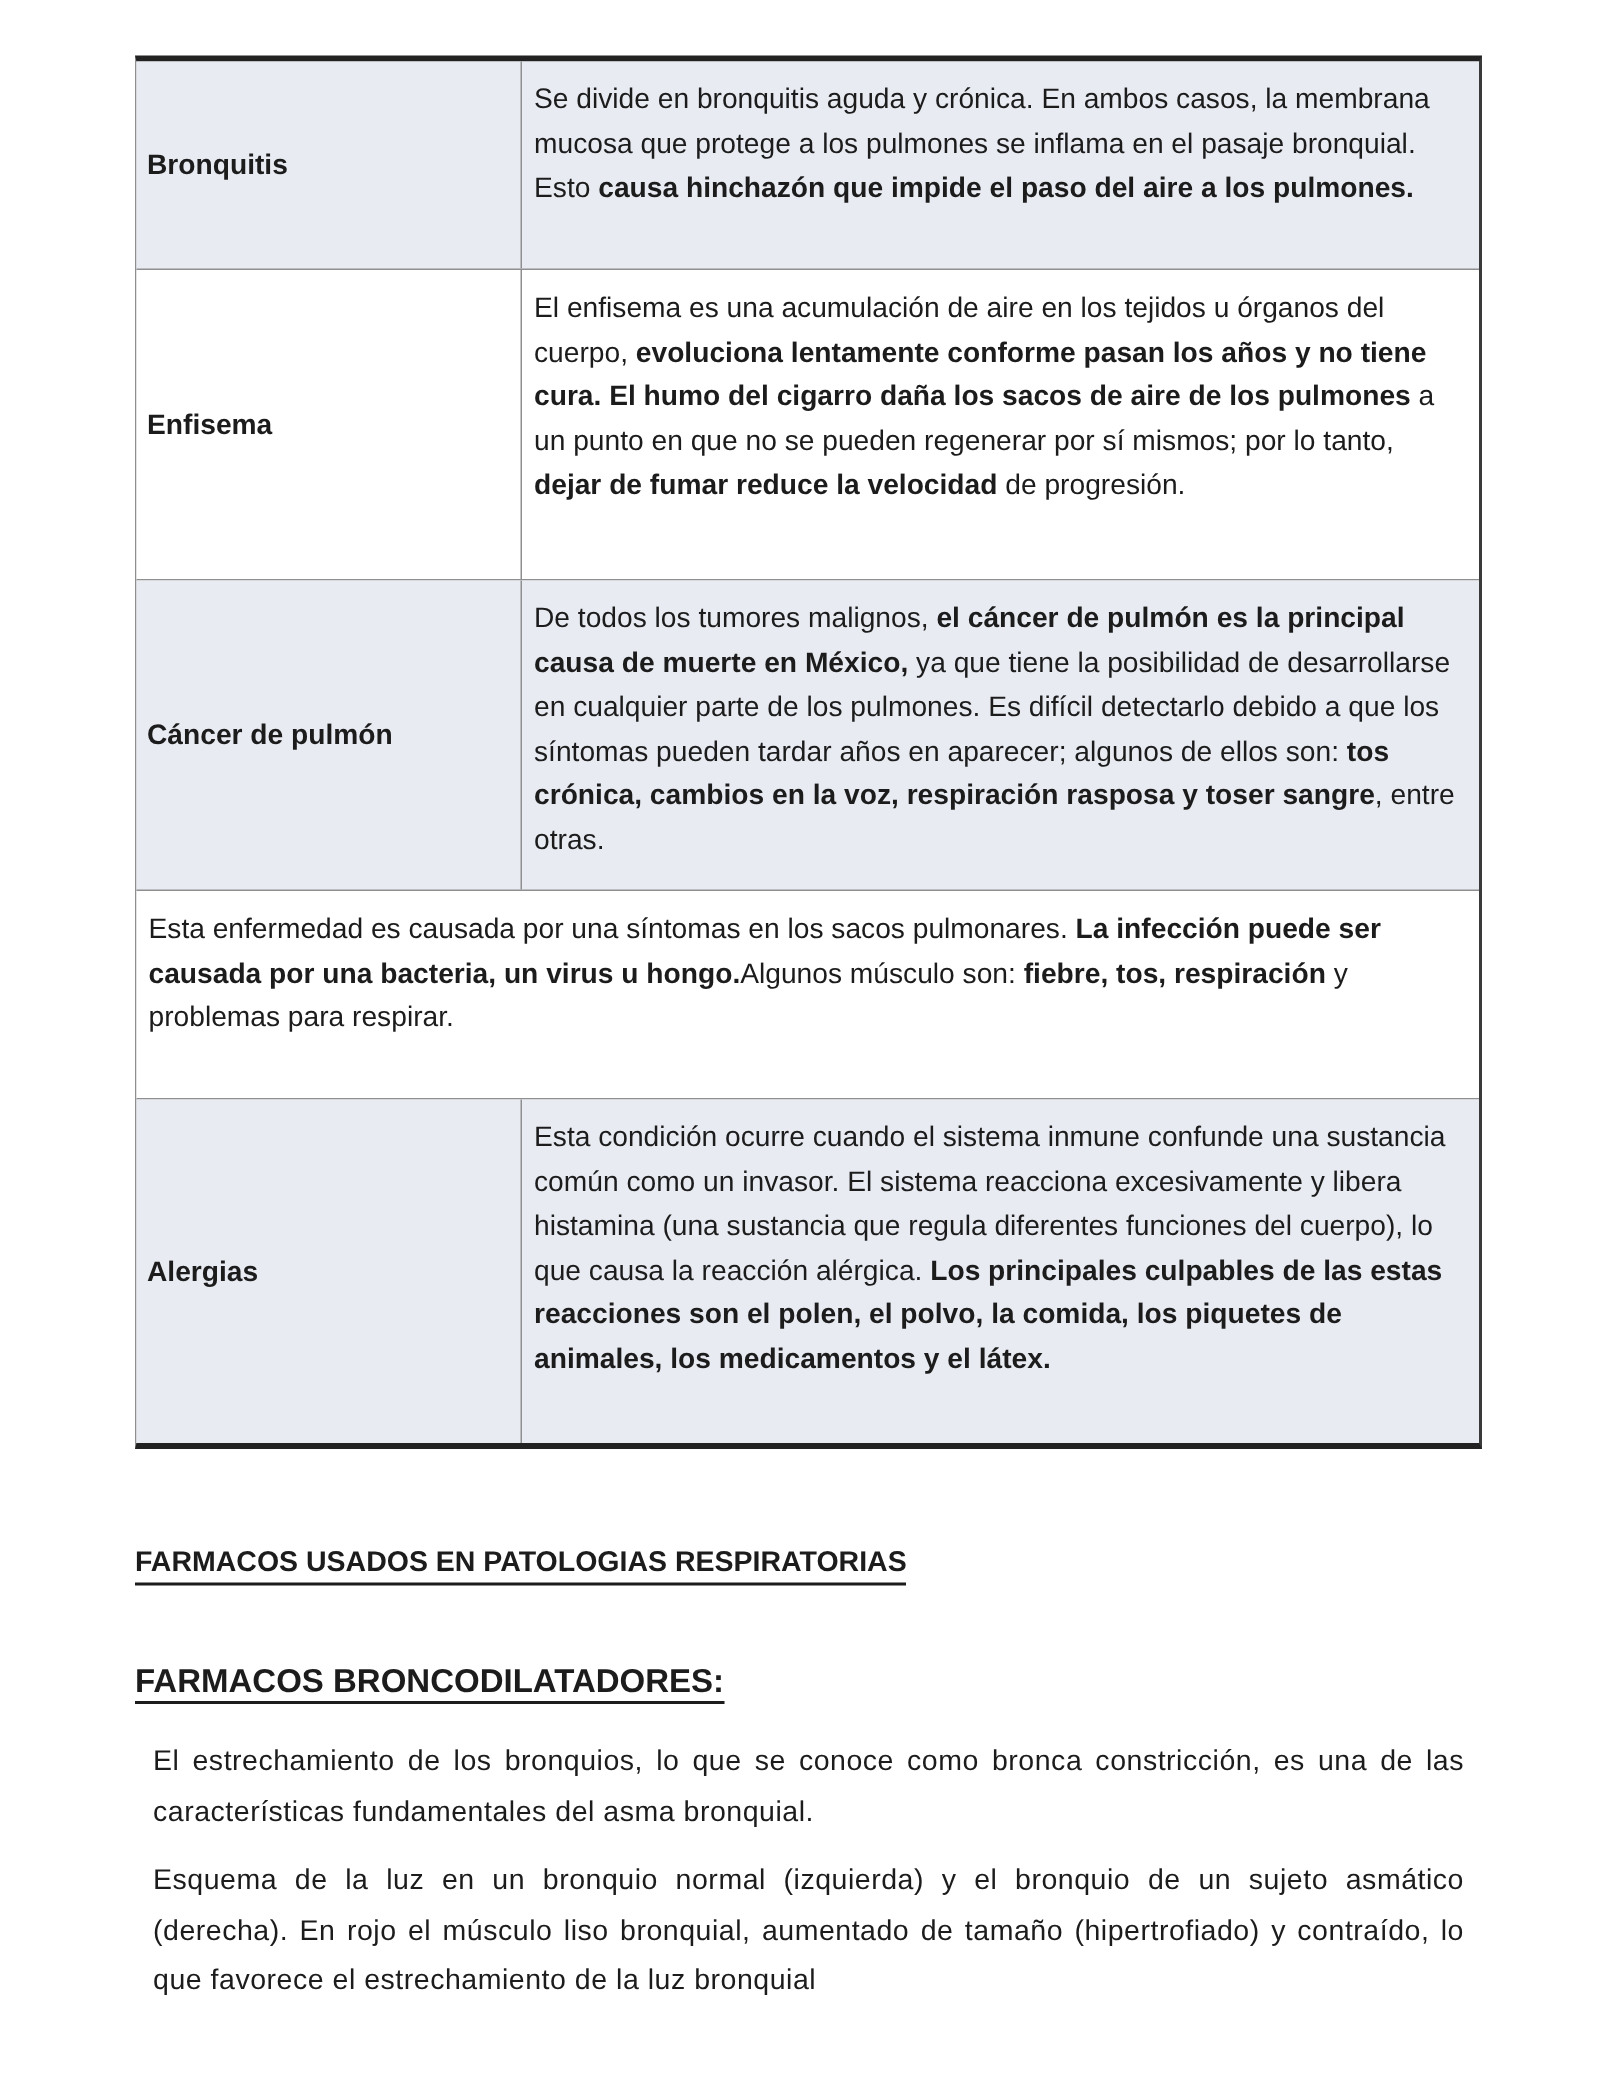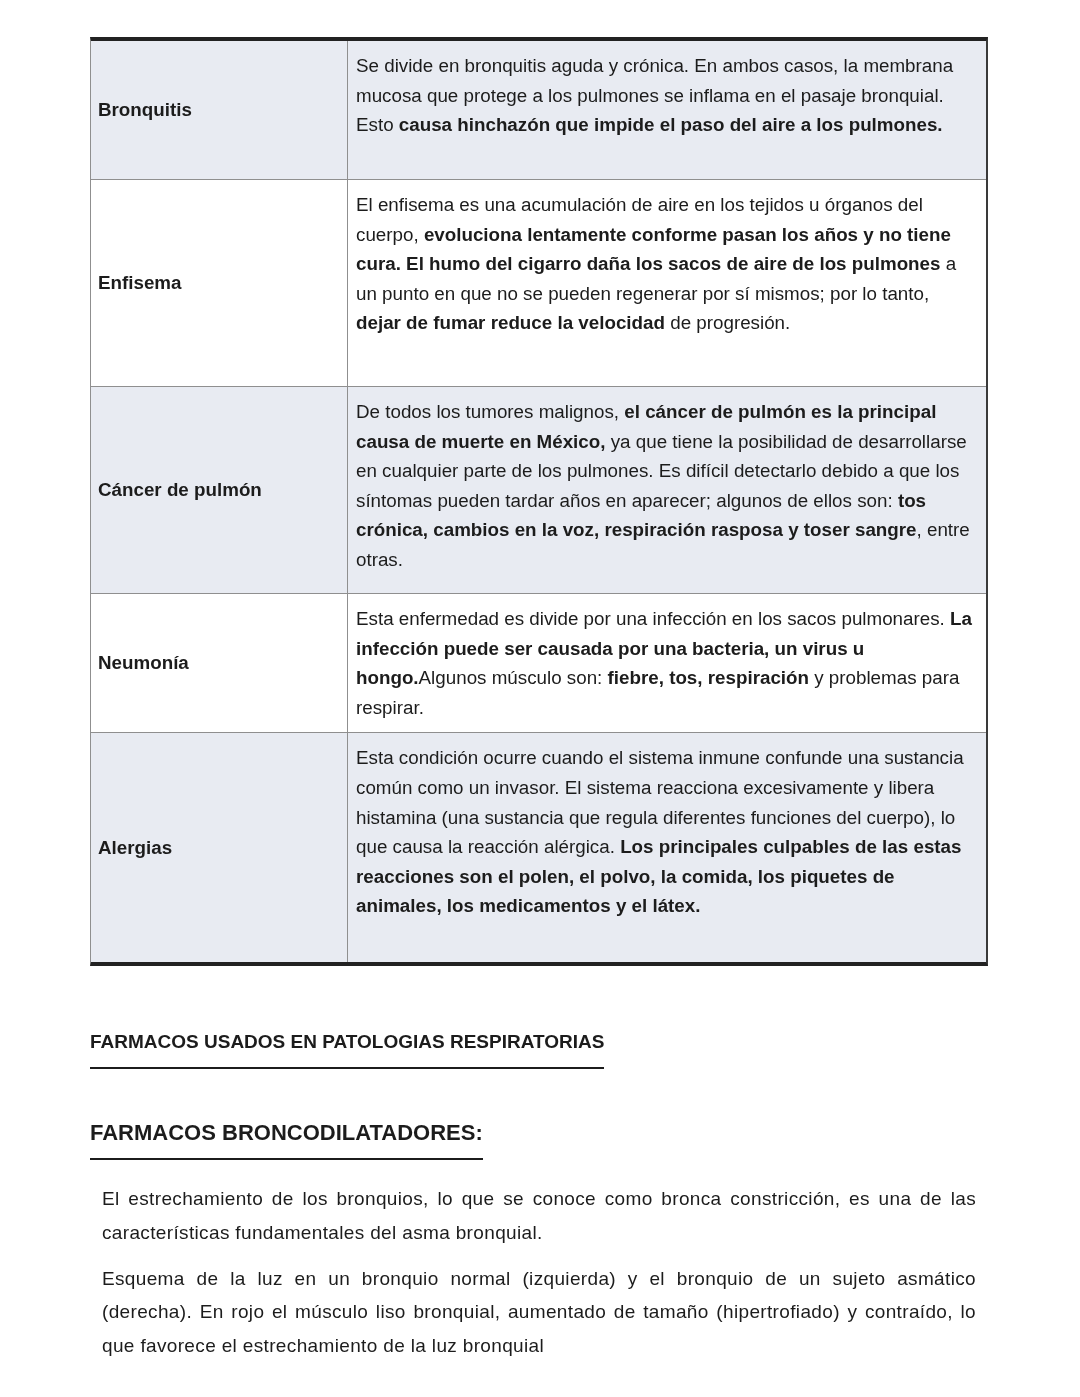--- a/index.html
+++ b/index.html
@@ -76,21 +76,21 @@
   }
   .subsection-title {
     margin-top: 52px;
     font-size: 22px;
     font-weight: bold;
     line-height: 24px;
   }
   .u {
     display: inline-block;
     border-bottom: 2px solid var(--text-color, #1c1c1c);
-    padding-bottom: 13px;
+    padding-bottom: 1px;
   }
   .body-text {
     margin-top: 10px;
     width: 898px;
   }
   .body-text p {
     margin: 12px;
     font-size: 19px;
     line-height: 33.6px;
     letter-spacing: 0.35px;
@@ -112,22 +112,21 @@
       <div class="td label">Enfisema</div>
       <div class="td desc"><span>El enfisema es una acumulación de aire en los tejidos u órganos del cuerpo, </span><b>evoluciona lentamente conforme pasan los años y no tiene cura. El humo del cigarro daña los sacos de aire de los pulmones</b><span> a un punto en que no se pueden regenerar por sí mismos; por lo tanto, </span><b>dejar de fumar reduce la velocidad</b><span> de progresión.</span></div>
     </div>
 
     <div class="tr">
       <div class="td label">Cáncer de pulmón</div>
       <div class="td desc"><span>De todos los tumores malignos, </span><b>el cáncer de pulmón es la principal causa de muerte en México,</b><span> ya que tiene la posibilidad de desarrollarse en cualquier parte de los pulmones. Es difícil detectarlo debido a que los síntomas pueden tardar años en aparecer; algunos de ellos son: </span><b>tos crónica, cambios en la voz, respiración rasposa y toser sangre</b><span>, entre otras.</span></div>
     </div>
 
     <div class="tr">
-      <div class="td label">Neumonía</div>
-      <div class="td desc"><span>Esta enfermedad es divide por una infección en los sacos pulmonares. </span><b>La infección puede ser causada por una bacteria, un virus u hongo.</b><span>Algunos músculo son: </span><b>fiebre, tos, respiración</b><span> y problemas para respirar.</span></div>
+      <div class="td desc"><span>Esta enfermedad es causada por una síntomas en los sacos pulmonares. </span><b>La infección puede ser causada por una bacteria, un virus u hongo.</b><span>Algunos músculo son: </span><b>fiebre, tos, respiración</b><span> y problemas para respirar.</span></div>
     </div>
 
     <div class="tr">
       <div class="td label">Alergias</div>
       <div class="td desc"><span>Esta condición ocurre cuando el sistema inmune confunde una sustancia común como un invasor. El sistema reacciona excesivamente y libera histamina (una sustancia que regula diferentes funciones del cuerpo), lo que causa la reacción alérgica. </span><b>Los principales culpables de las estas reacciones son el polen, el polvo, la comida, los piquetes de animales, los medicamentos y el látex.</b></div>
     </div>
   </div>
 
   <h2 class="section-title"><span class="u">FARMACOS USADOS EN PATOLOGIAS RESPIRATORIAS</span></h2>
 

